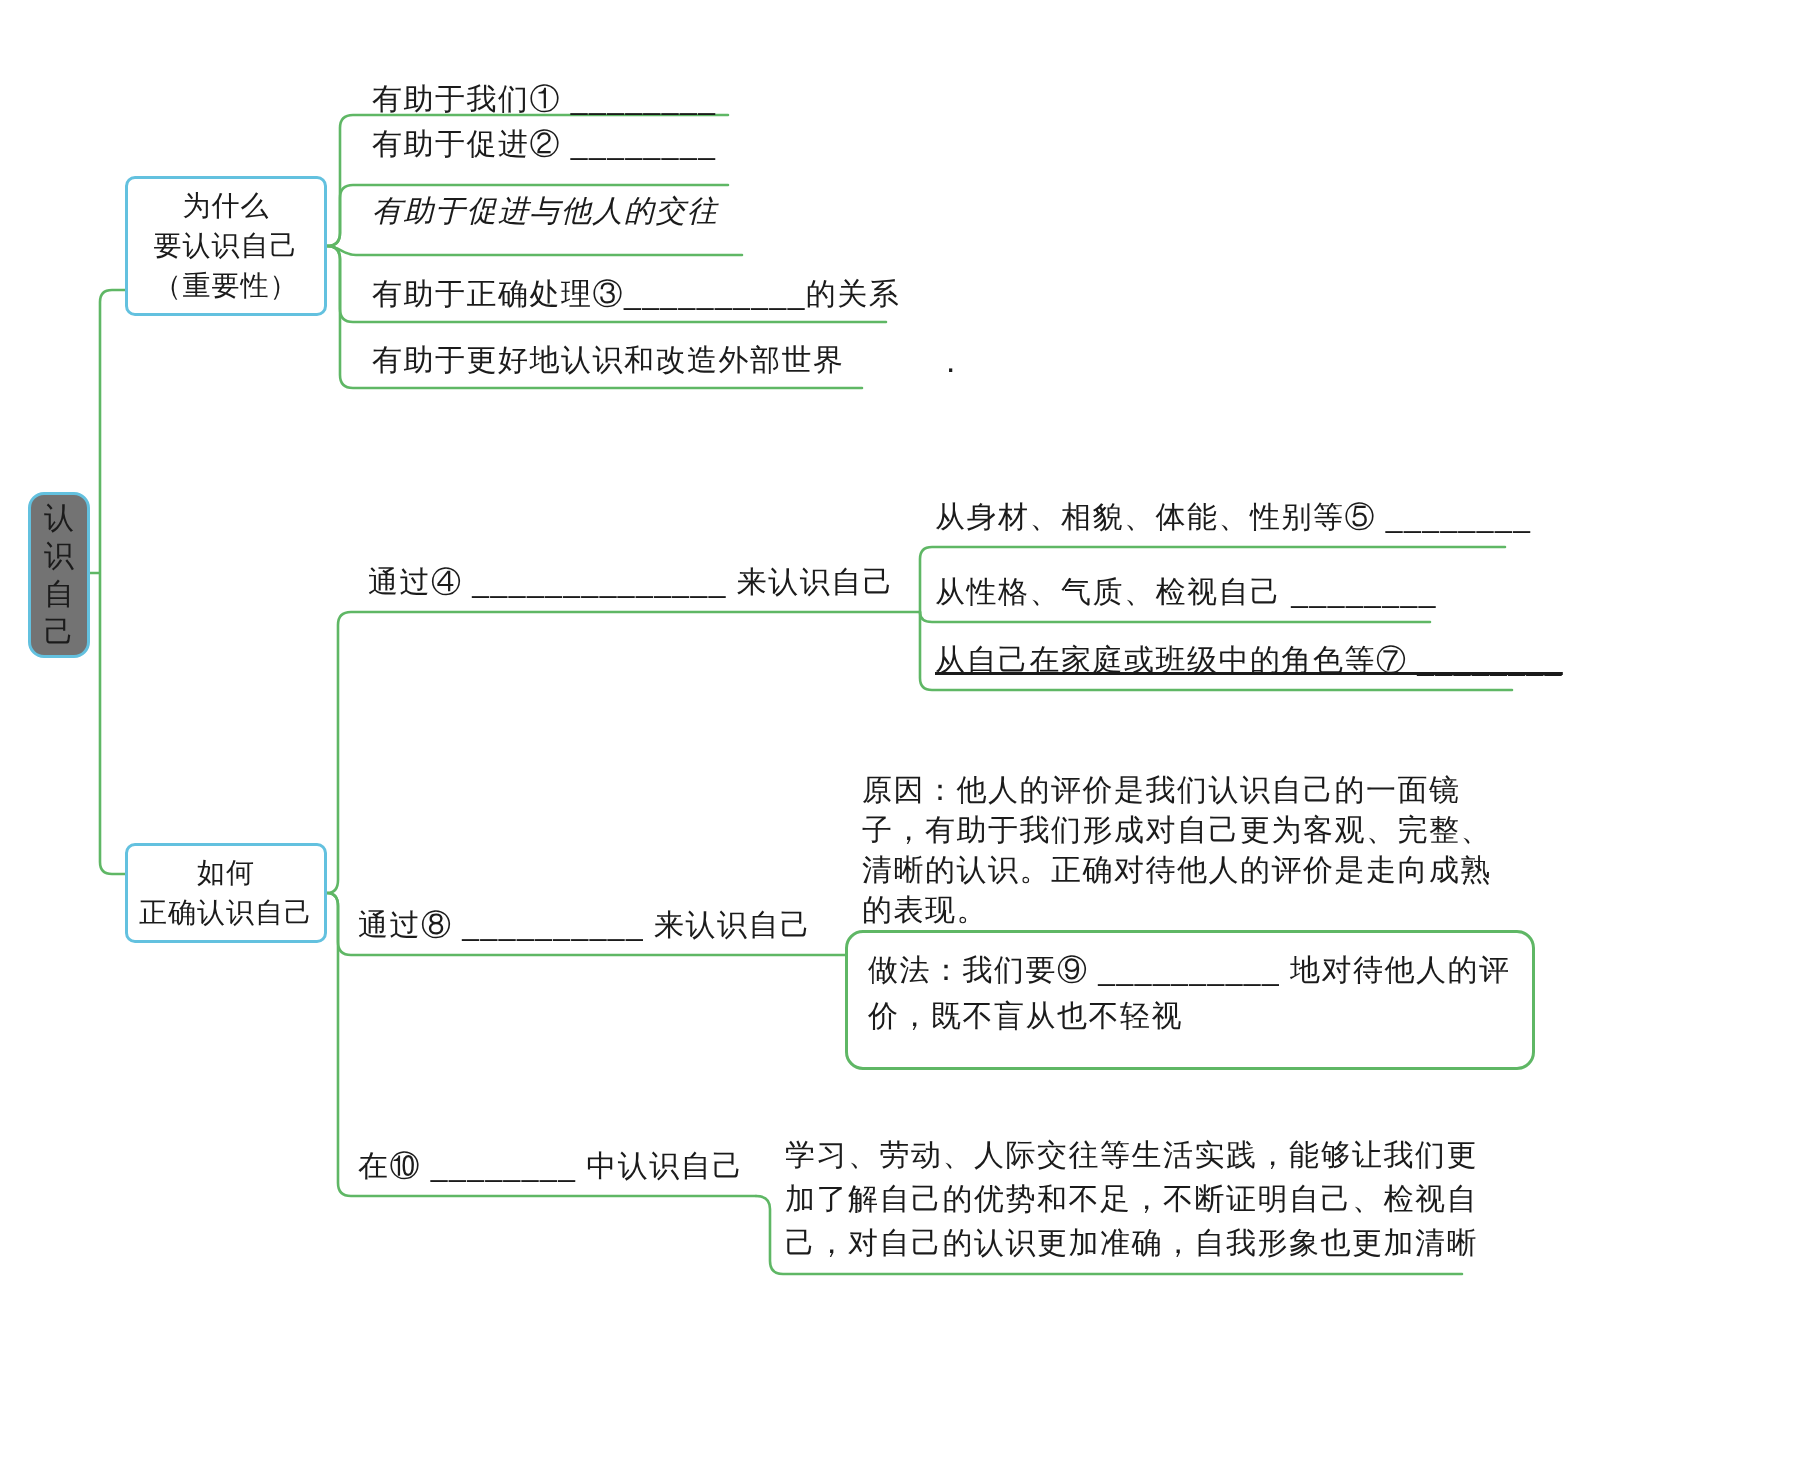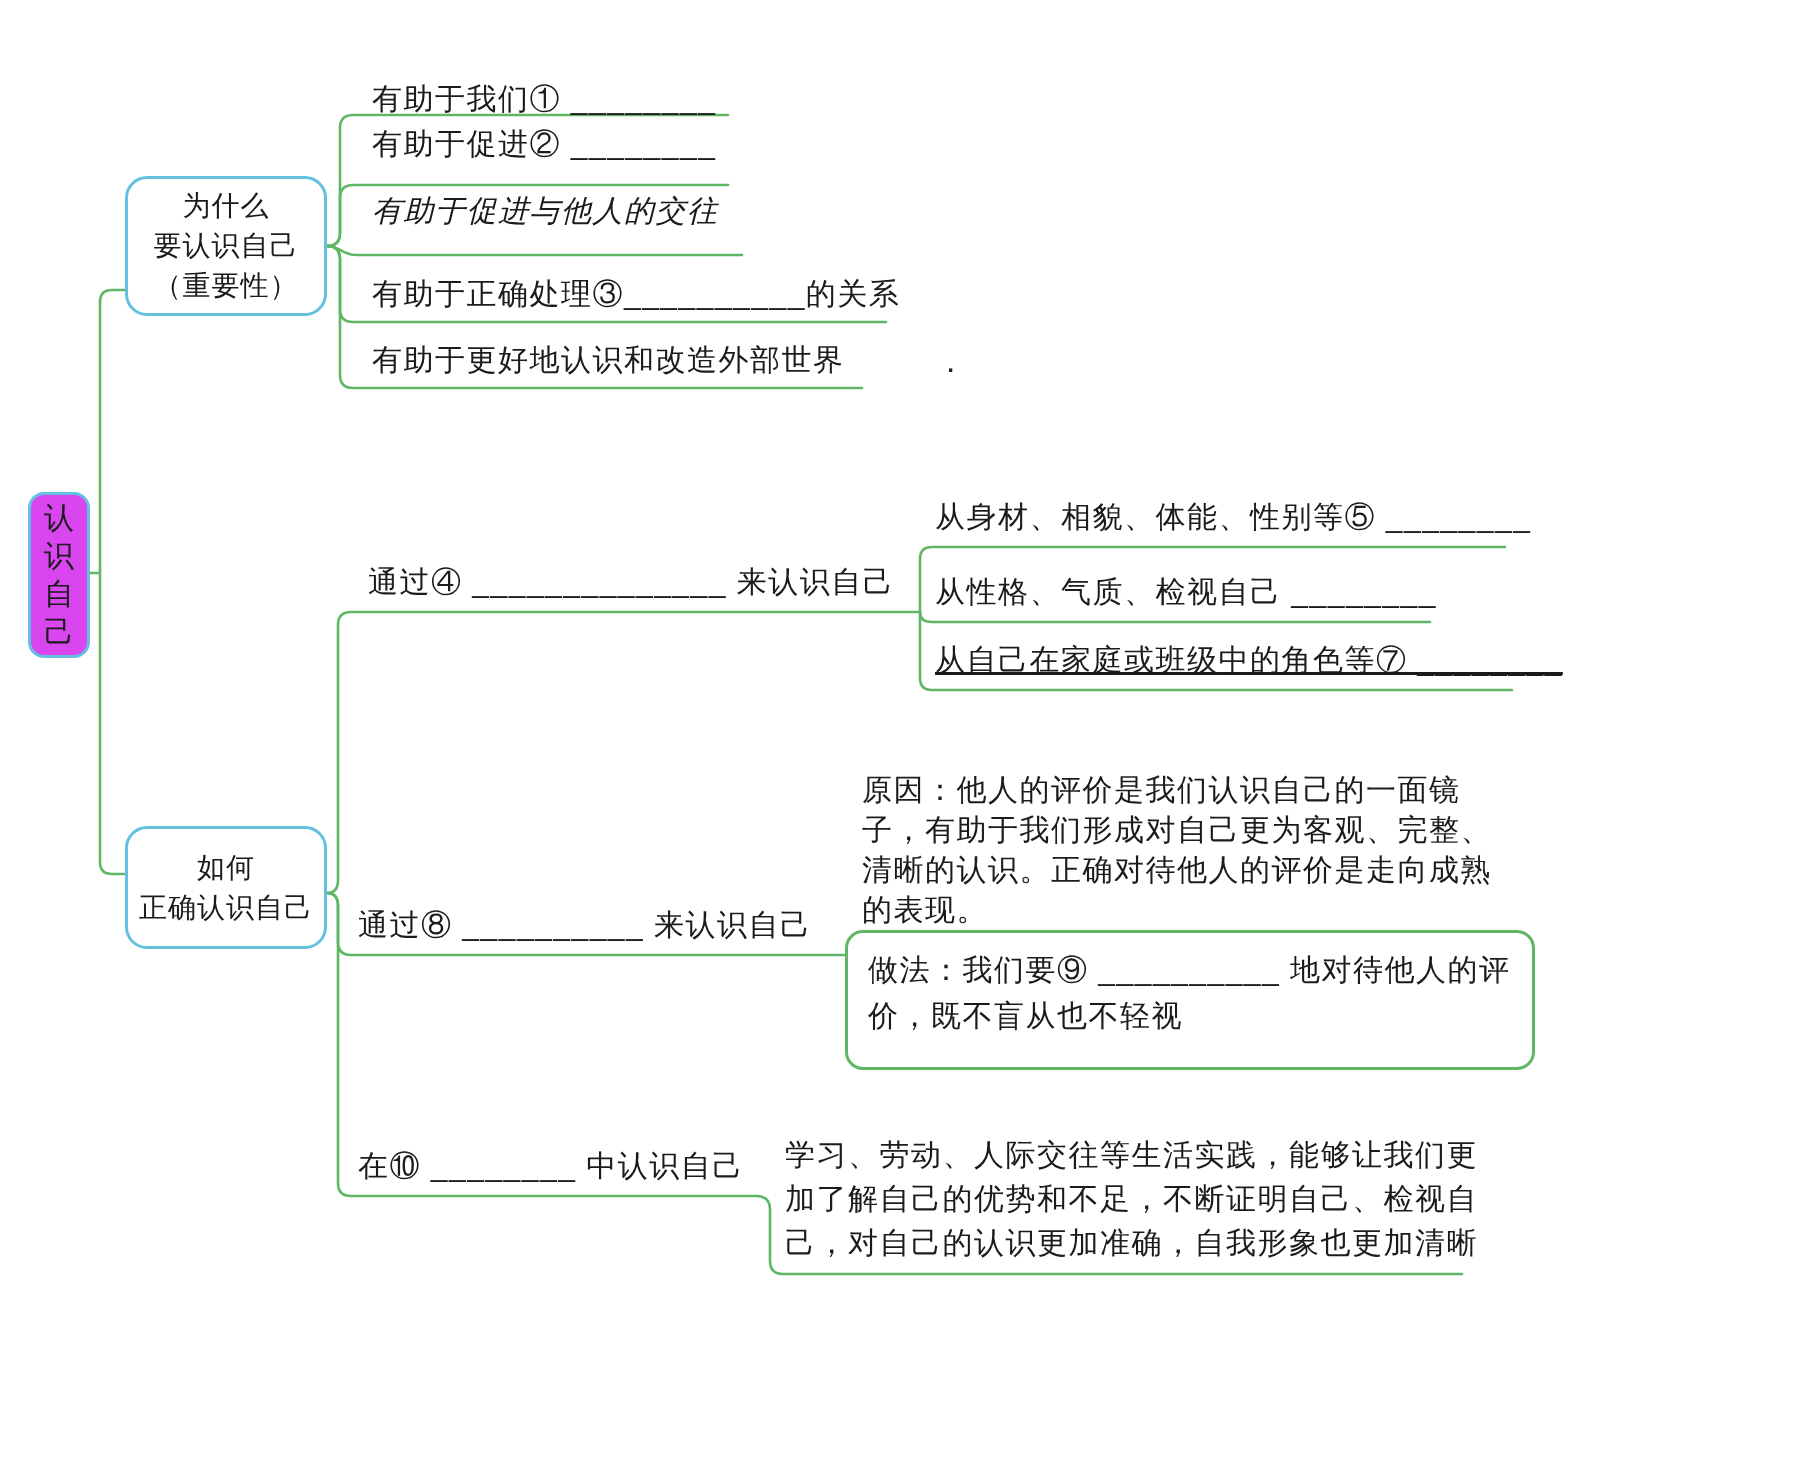--- a/index.html
+++ b/index.html
@@ -16,35 +16,35 @@
     position:absolute;
     font-size:30px;
     line-height:40px;
     letter-spacing:1.5px;
     white-space:nowrap;
     z-index:2;
   }
   .bluebox{
     position:absolute;
     border:3px solid #63c1df;
-    border-radius:22px;
+    border-radius:10px;
     background:#ffffff;
     display:flex;align-items:center;justify-content:center;
     text-align:center;
     font-size:28px;line-height:40px;
     letter-spacing:1px;
     white-space:pre-line;
     z-index:2;
     box-sizing:border-box;
   }
   .rootbox{
     position:absolute;
     border:3px solid #63c1df;
     border-radius:16px;
-    background:#d946ef;
+    background:#737373;
     display:flex;align-items:center;justify-content:center;
     z-index:2;
     box-sizing:border-box;
   }
   .rootbox .vtext{
     display:block;
     width:34px;
     font-size:30px;line-height:38px;
     word-break:break-all;
     text-align:center;
@@ -111,21 +111,21 @@
   </div>
 
   <div class="leaf" style="left:372px;top:79px;">有助于我们① ________</div>
   <div class="leaf" style="left:372px;top:124px;">有助于促进② ________</div>
   <div class="leaf" style="left:372px;top:191px;font-style:italic;">有助于促进与他人的交往</div>
   <div class="leaf" style="left:372px;top:274px;">有助于正确处理③__________的关系</div>
   <div class="leaf" style="left:372px;top:340px;">有助于更好地认识和改造外部世界</div>
 
   <div class="dot" style="left:945px;top:348px;">·</div>
 
-  <div class="bluebox" style="left:125px;top:826px;width:202px;height:123px;justify-content:center;">
+  <div class="bluebox" style="left:125px;top:843px;width:202px;height:100px;justify-content:center;">
     <span>如何
 正确认识自己</span>
   </div>
 
   <div class="leaf" style="left:368px;top:562px;">通过④ ______________ 来认识自己</div>
   <div class="leaf" style="left:935px;top:497px;">从身材、相貌、体能、性别等⑤ ________</div>
   <div class="leaf" style="left:935px;top:572px;">从性格、气质、检视自己 ________</div>
   <div class="leaf" style="left:935px;top:640px;text-decoration:underline;">从自己在家庭或班级中的角色等⑦ ________</div>
 
   <div class="leaf" style="left:358px;top:905px;">通过⑧ __________ 来认识自己</div>

